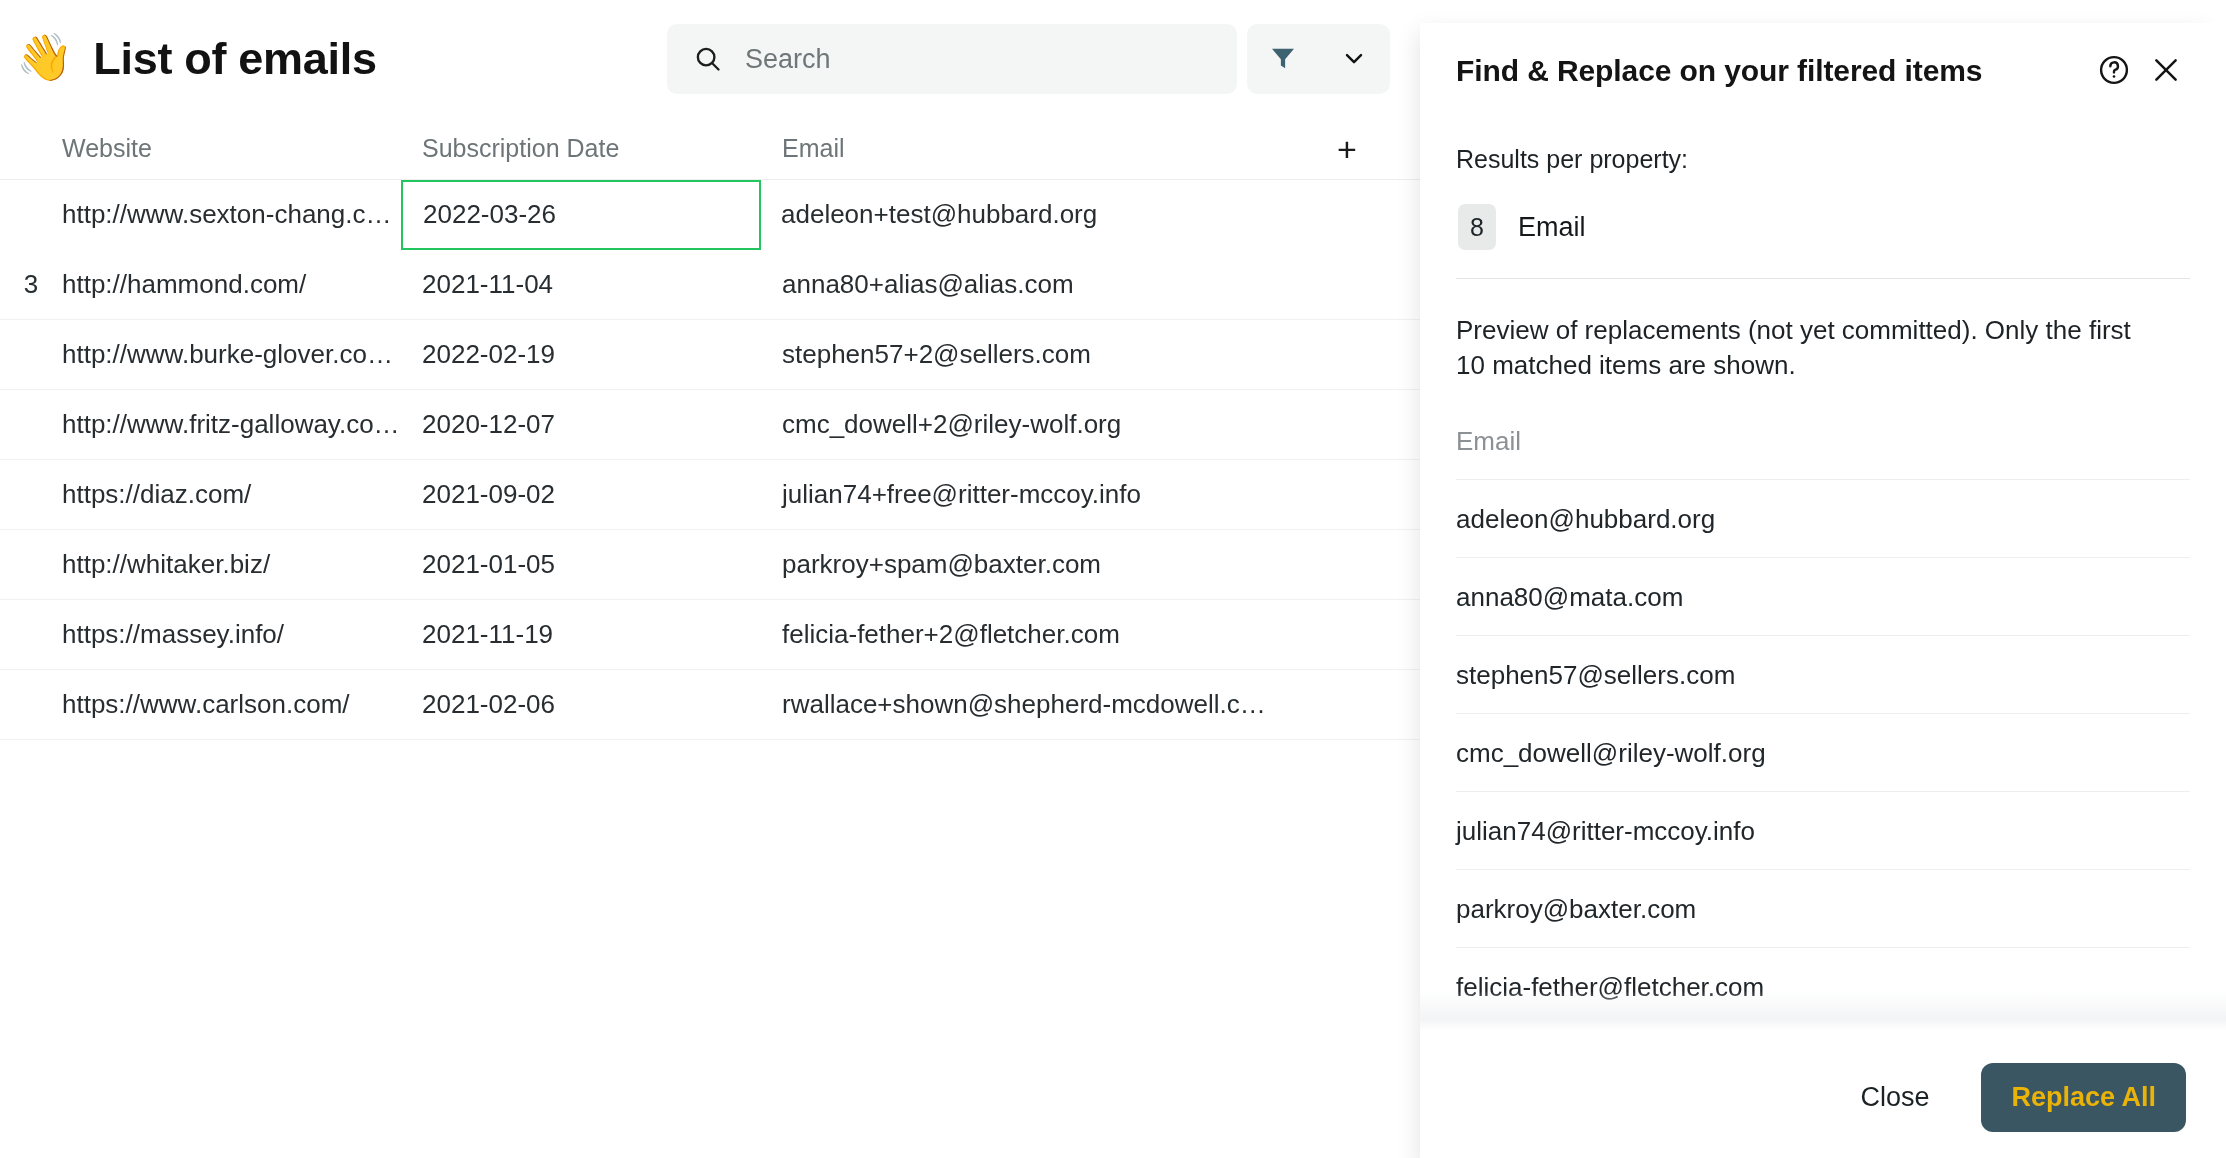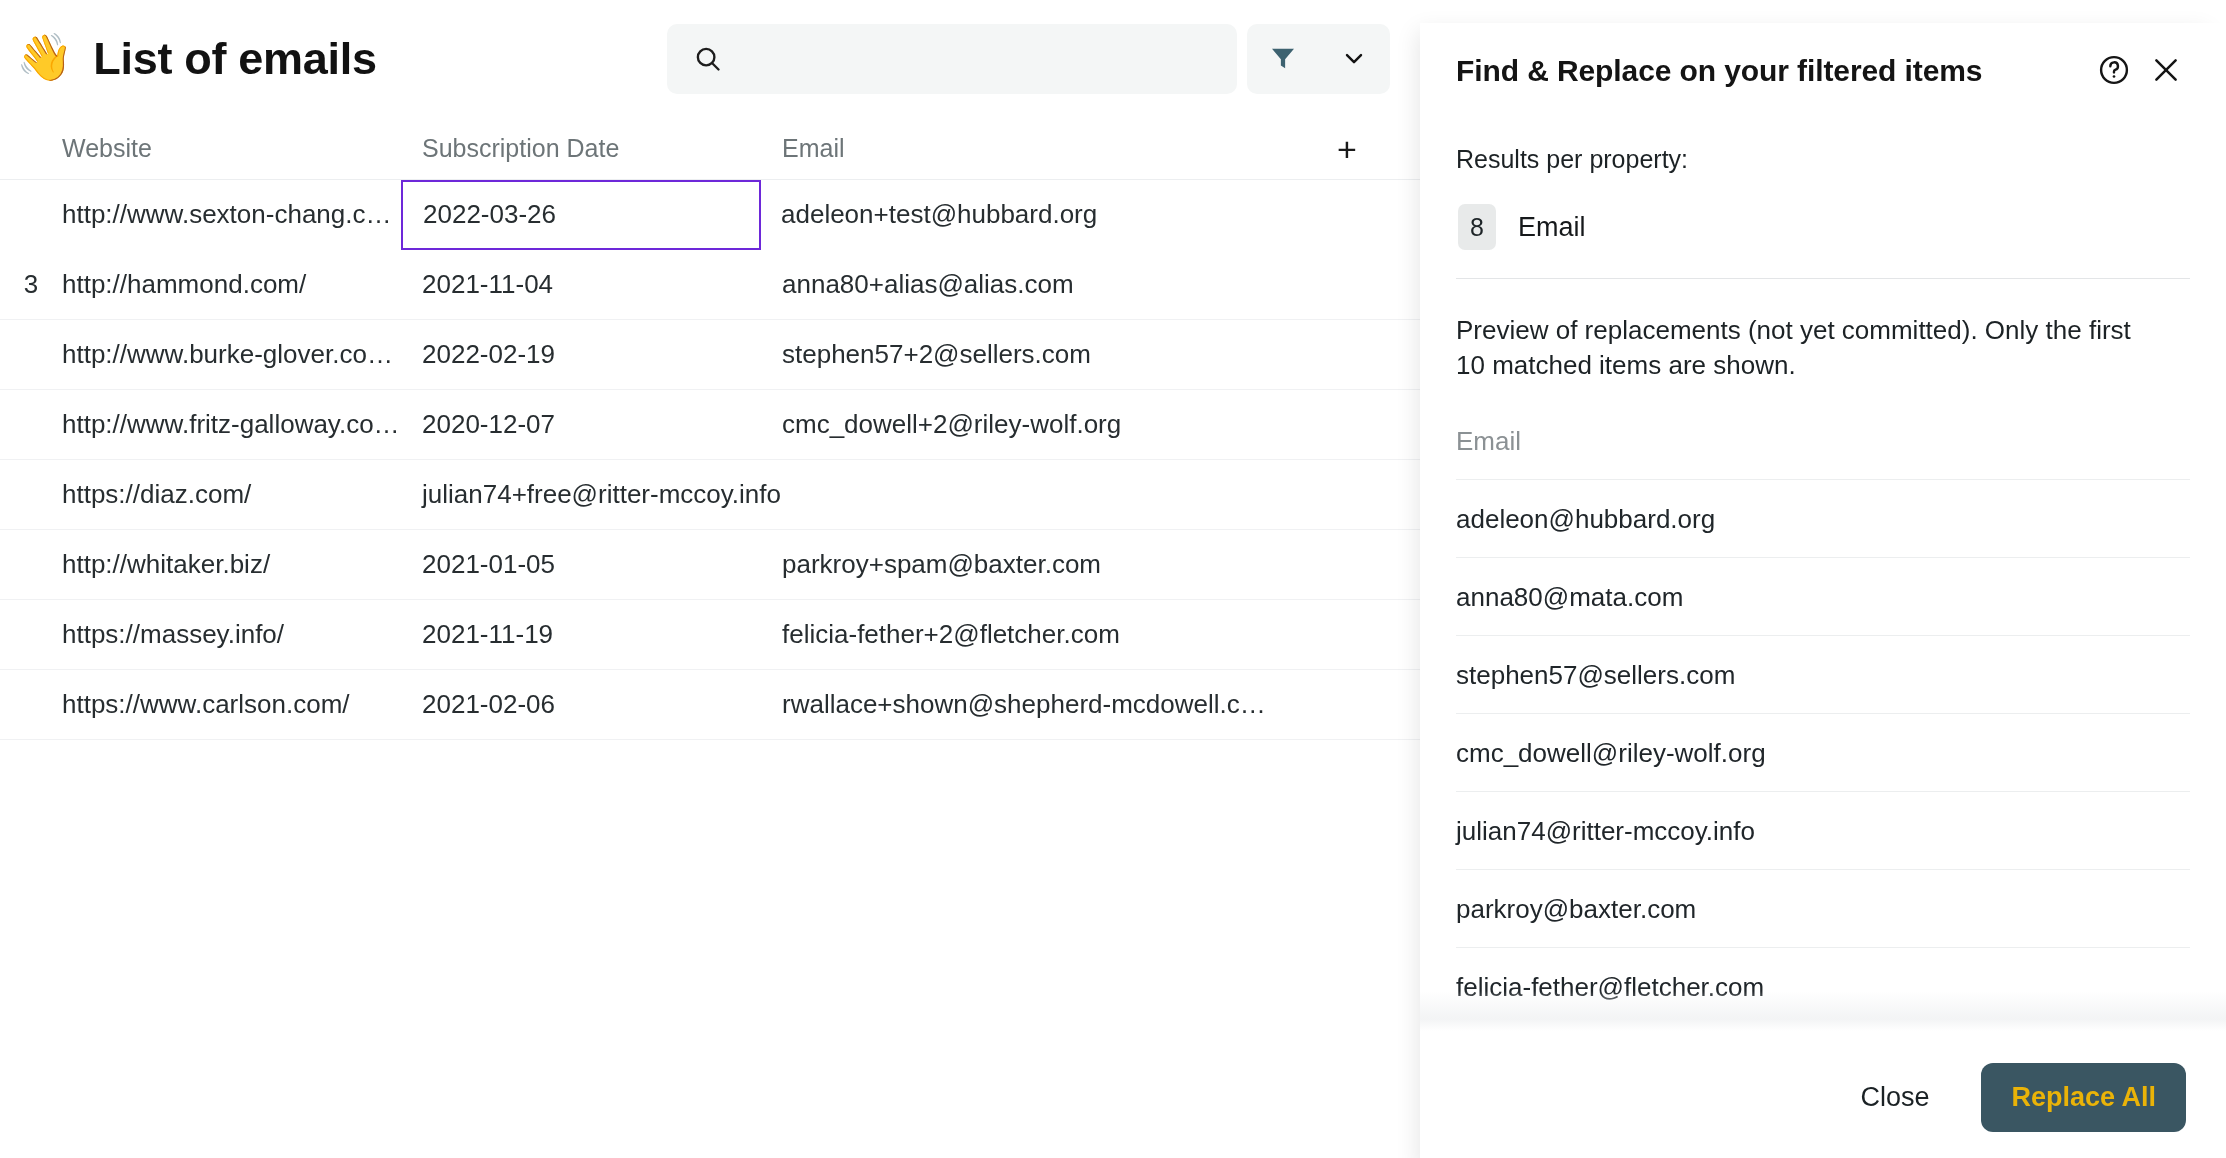--- a/index.html
+++ b/index.html
@@ -170,21 +170,21 @@
   .gutter-blank {
     width: 42px; flex: 0 0 42px;
   }
 
   
   .trow.selected {
     border-bottom-color: transparent;
   }
   .cell.selected-cell {
     position: relative;
-    border: 2px solid #6d28d9;
+    border: 2px solid #22c55e;
     background: #ffffff;
     height: 70px;
     display: flex;
     align-items: center;
     margin-left: -1px;
     z-index: 3;
   }
 
   .table-body { position: relative; }
 
@@ -347,20 +347,21 @@
         <span class="title-text">List of emails</span>
       </div>
 
       <div class="search-box">
         <span class="search-icon">
           <svg width="30" height="30" viewBox="0 0 24 24" fill="none" stroke="#1d1d1d" stroke-width="1.9" stroke-linecap="round">
               <circle cx="10.5" cy="10.5" r="6.6"></circle>
               <line x1="15.4" y1="15.4" x2="20.4" y2="20.4"></line>
             </svg>
         </span>
+        <input class="search-input" type="text" placeholder="Search" style="">
       </div>
 
       <div class="filter-group">
         <button class="filter-btn">
           <span>
             <svg width="30" height="30" viewBox="0 0 24 24" fill="#3d6270">
               <path d="M3.2 4.6h17.6L13.7 13v7.1l-3.4-2.1V13z"></path>
             </svg>
           </span>
         </button>
@@ -416,20 +417,21 @@
           <div class="gutter-blank"></div>
           <div class="col-website cell">http://www.fritz-galloway.co…</div>
           <div class="col-date cell">2020-12-07</div>
           <div class="col-email cell">cmc_dowell+2@riley-wolf.org</div>
           <div class="col-plus"></div>
         </div>
 
         <div class="trow">
           <div class="gutter-blank"></div>
           <div class="col-website cell">https://diaz.com/</div>
+          <div class="col-date cell">2021-09-02</div>
           <div class="col-email cell">julian74+free@ritter-mccoy.info</div>
           <div class="col-plus"></div>
         </div>
 
         <div class="trow">
           <div class="gutter-blank"></div>
           <div class="col-website cell">http://whitaker.biz/</div>
           <div class="col-date cell">2021-01-05</div>
           <div class="col-email cell">parkroy+spam@baxter.com</div>
           <div class="col-plus"></div>

